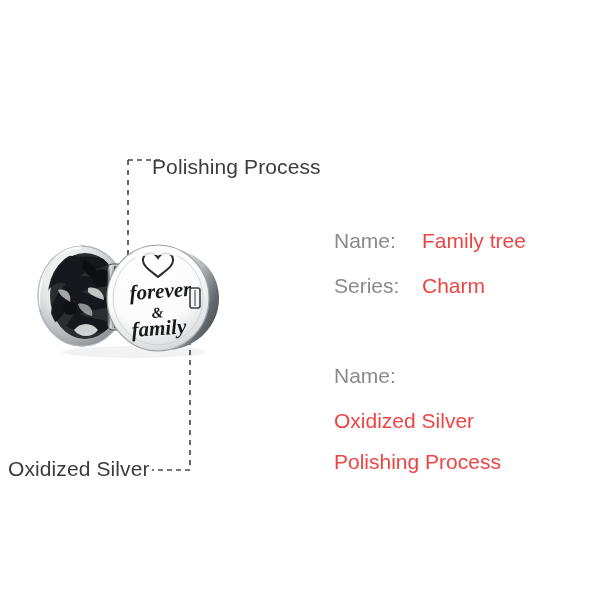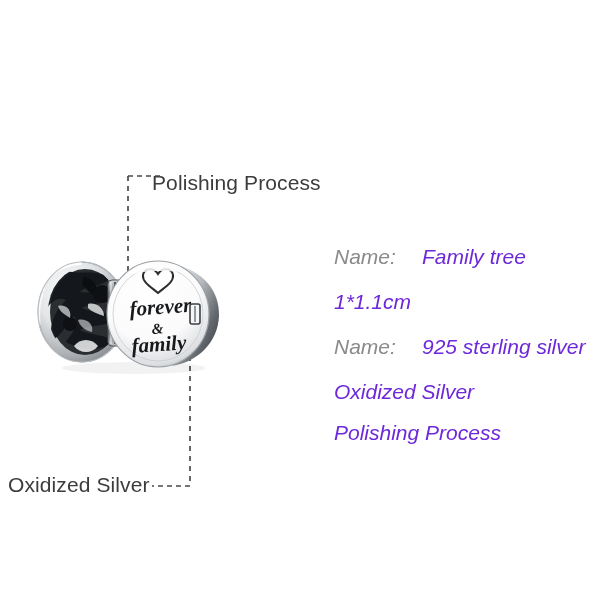--- a/index.html
+++ b/index.html
@@ -11,21 +11,21 @@
     width: 606px;
     height: 606px;
     position: relative;
     overflow: hidden;
     font-family: "Liberation Sans", sans-serif;
     -webkit-font-smoothing: antialiased;
   }
 
   #stage {
     position: absolute;
-    left: 0; top: 16px;
+    left: 0; top: 0;
     width: 606px;
     height: 584px;
     background: #ffffff;
   }
 
   
   .callout-label {
     position: absolute;
     font-size: 21px;
     color: #3c3c3c;
@@ -65,34 +65,33 @@
   #spec-table {
     position: absolute;
     left: 334px;
     top: 218px;
     width: 272px;
   }
   .spec-row {
     display: flex;
     align-items: flex-start;
     height: 45px;
-    font-style: italic;
   }
   .spec-row.tall { height: 45px; }
   .spec-label {
     width: 88px;
     flex: 0 0 88px;
     font-size: 21px;
     color: #8a8a8a;
     line-height: 45px;
     white-space: nowrap;
   }
   .spec-value {
     font-size: 21px;
-    color: #6d28d9;
+    color: #ef4444;
     line-height: 45px;
     white-space: nowrap;
   }
   .spec-value .vline2 {
     display: block;
     line-height: 38px;
   }
   .spec-value.multiline {
     line-height: 45px;
   }
@@ -222,28 +221,30 @@
     </g>
   </svg>
 
   <div id="spec-table">
 
     <div class="spec-row">
       <div class="spec-label">Name:</div>
       <div class="spec-value">Family tree</div>
     </div>
 
-
-    <div class="spec-row">
-      <div class="spec-value">1*1.1cm</div>
+    <div class="spec-row">
+      <div class="spec-label">Series:</div>
+      <div class="spec-value">Charm</div>
+    </div>
+
+    <div class="spec-row">
     </div>
 
     <div class="spec-row">
       <div class="spec-label">Name:</div>
-      <div class="spec-value">925 sterling silver</div>
     </div>
 
     <div class="spec-row tall">
       <div class="spec-value multiline">
         <span class="vline1">Oxidized Silver</span>
         <span class="vline2">Polishing Process</span>
       </div>
     </div>
 
   </div>

